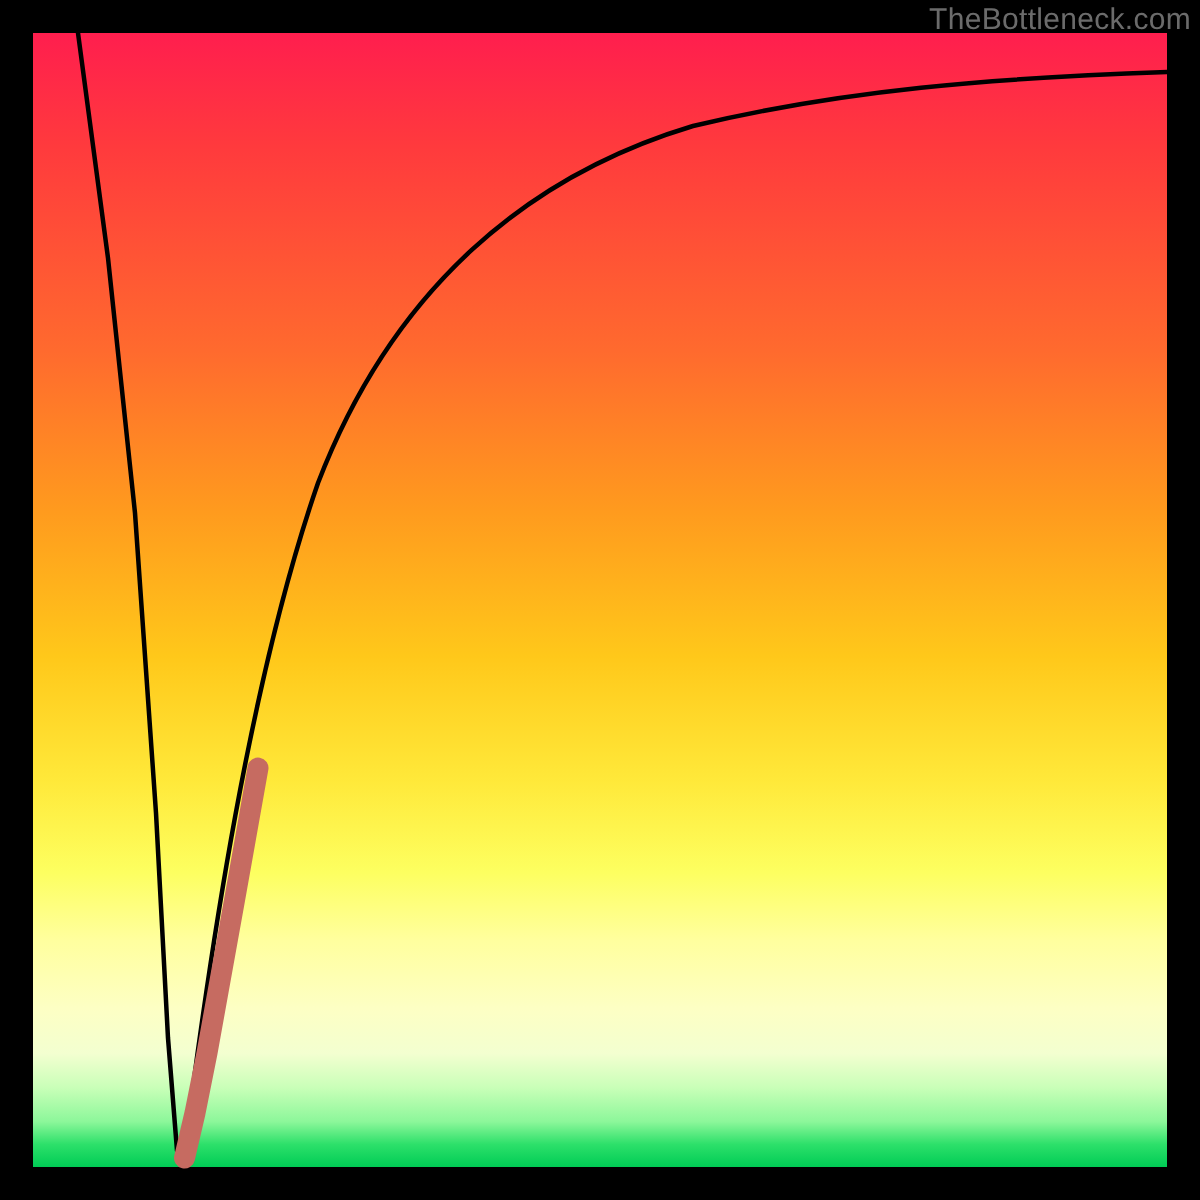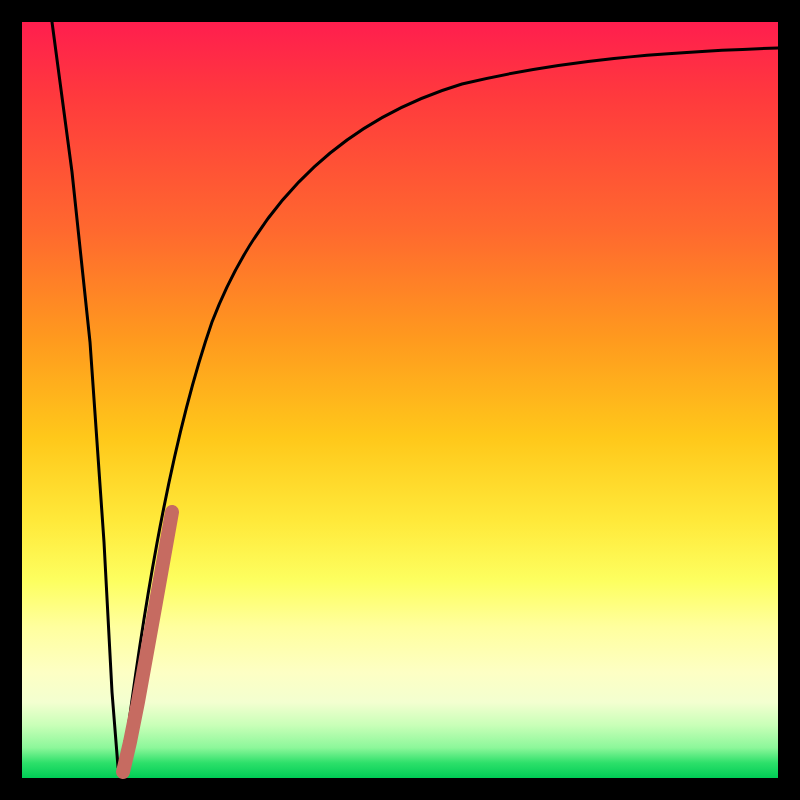--- a/index.html
+++ b/index.html
@@ -59,20 +59,21 @@
     top: 0;
     width: 756px;
     height: 756px;
     overflow: visible;
   }
 </style>
 </head>
 <body>
 
 <div class="frame">
+  <div class="watermark">TheBottleneck.com</div>
 
   <div class="plot">
     <svg class="curves" viewBox="0 0 756 756">
 
       <path d="M 30 0
                L 50 150
                L 68 320
                L 82 520
                L 90 670
                L 96 745

